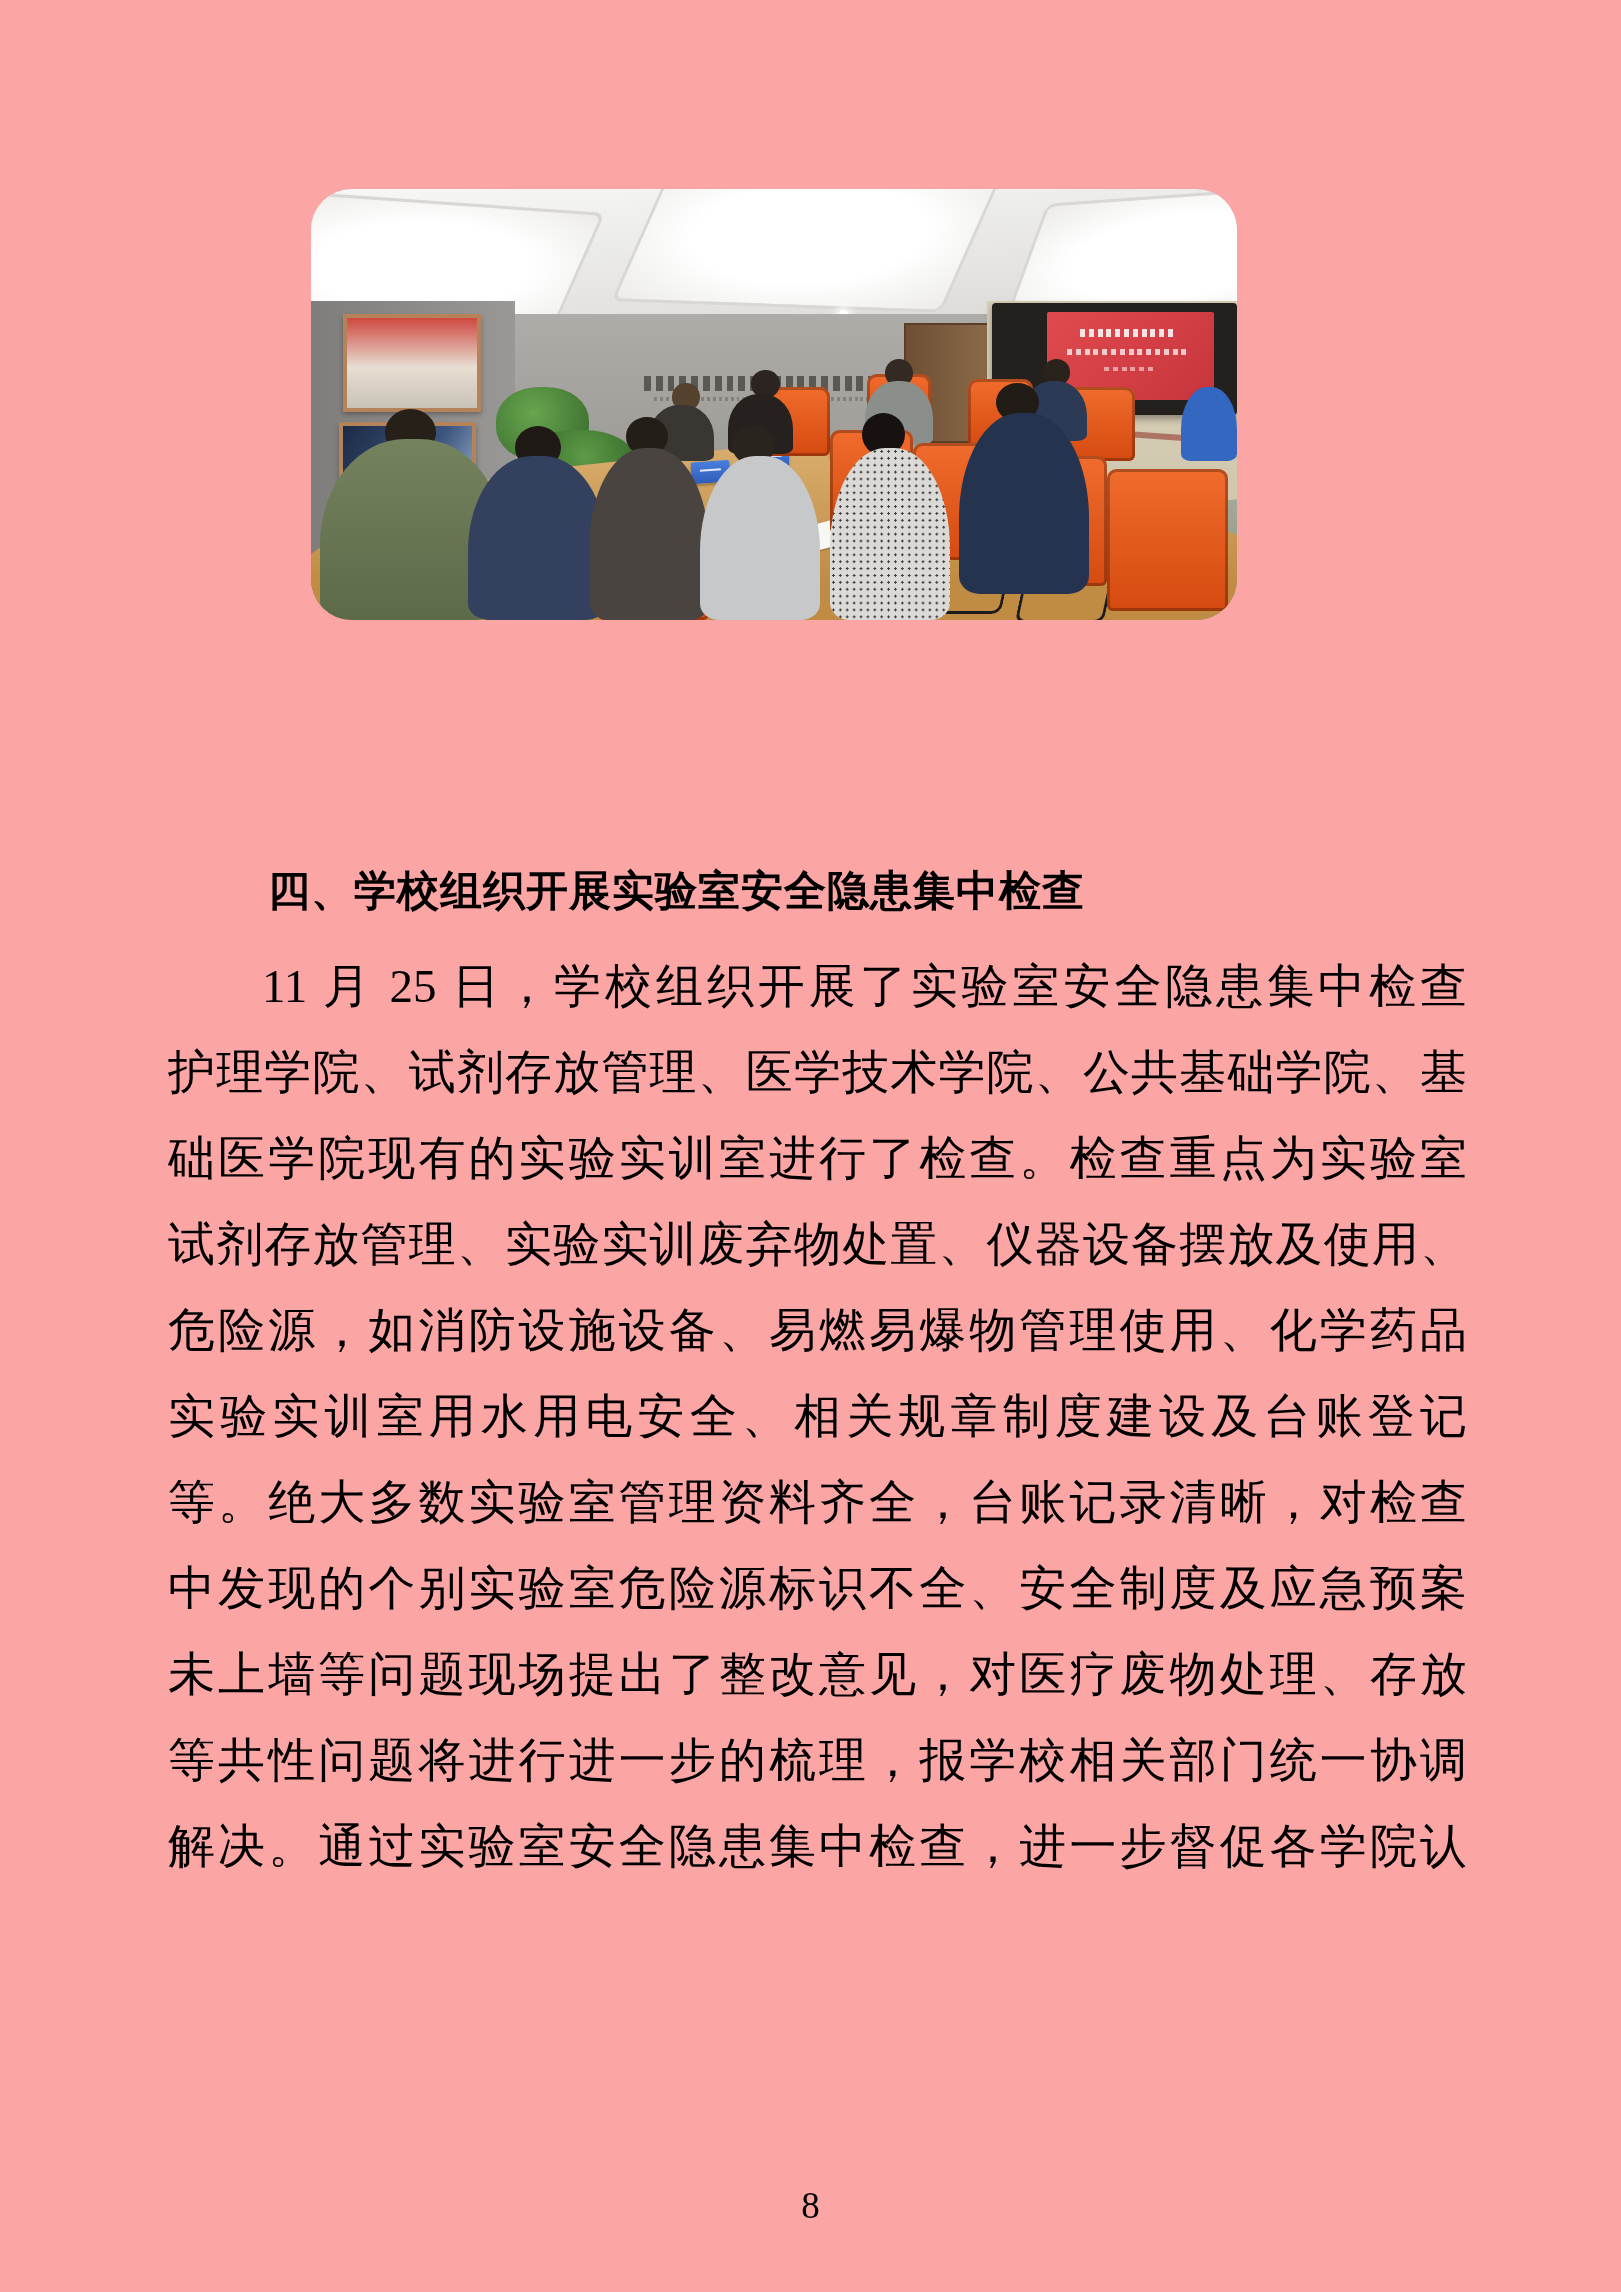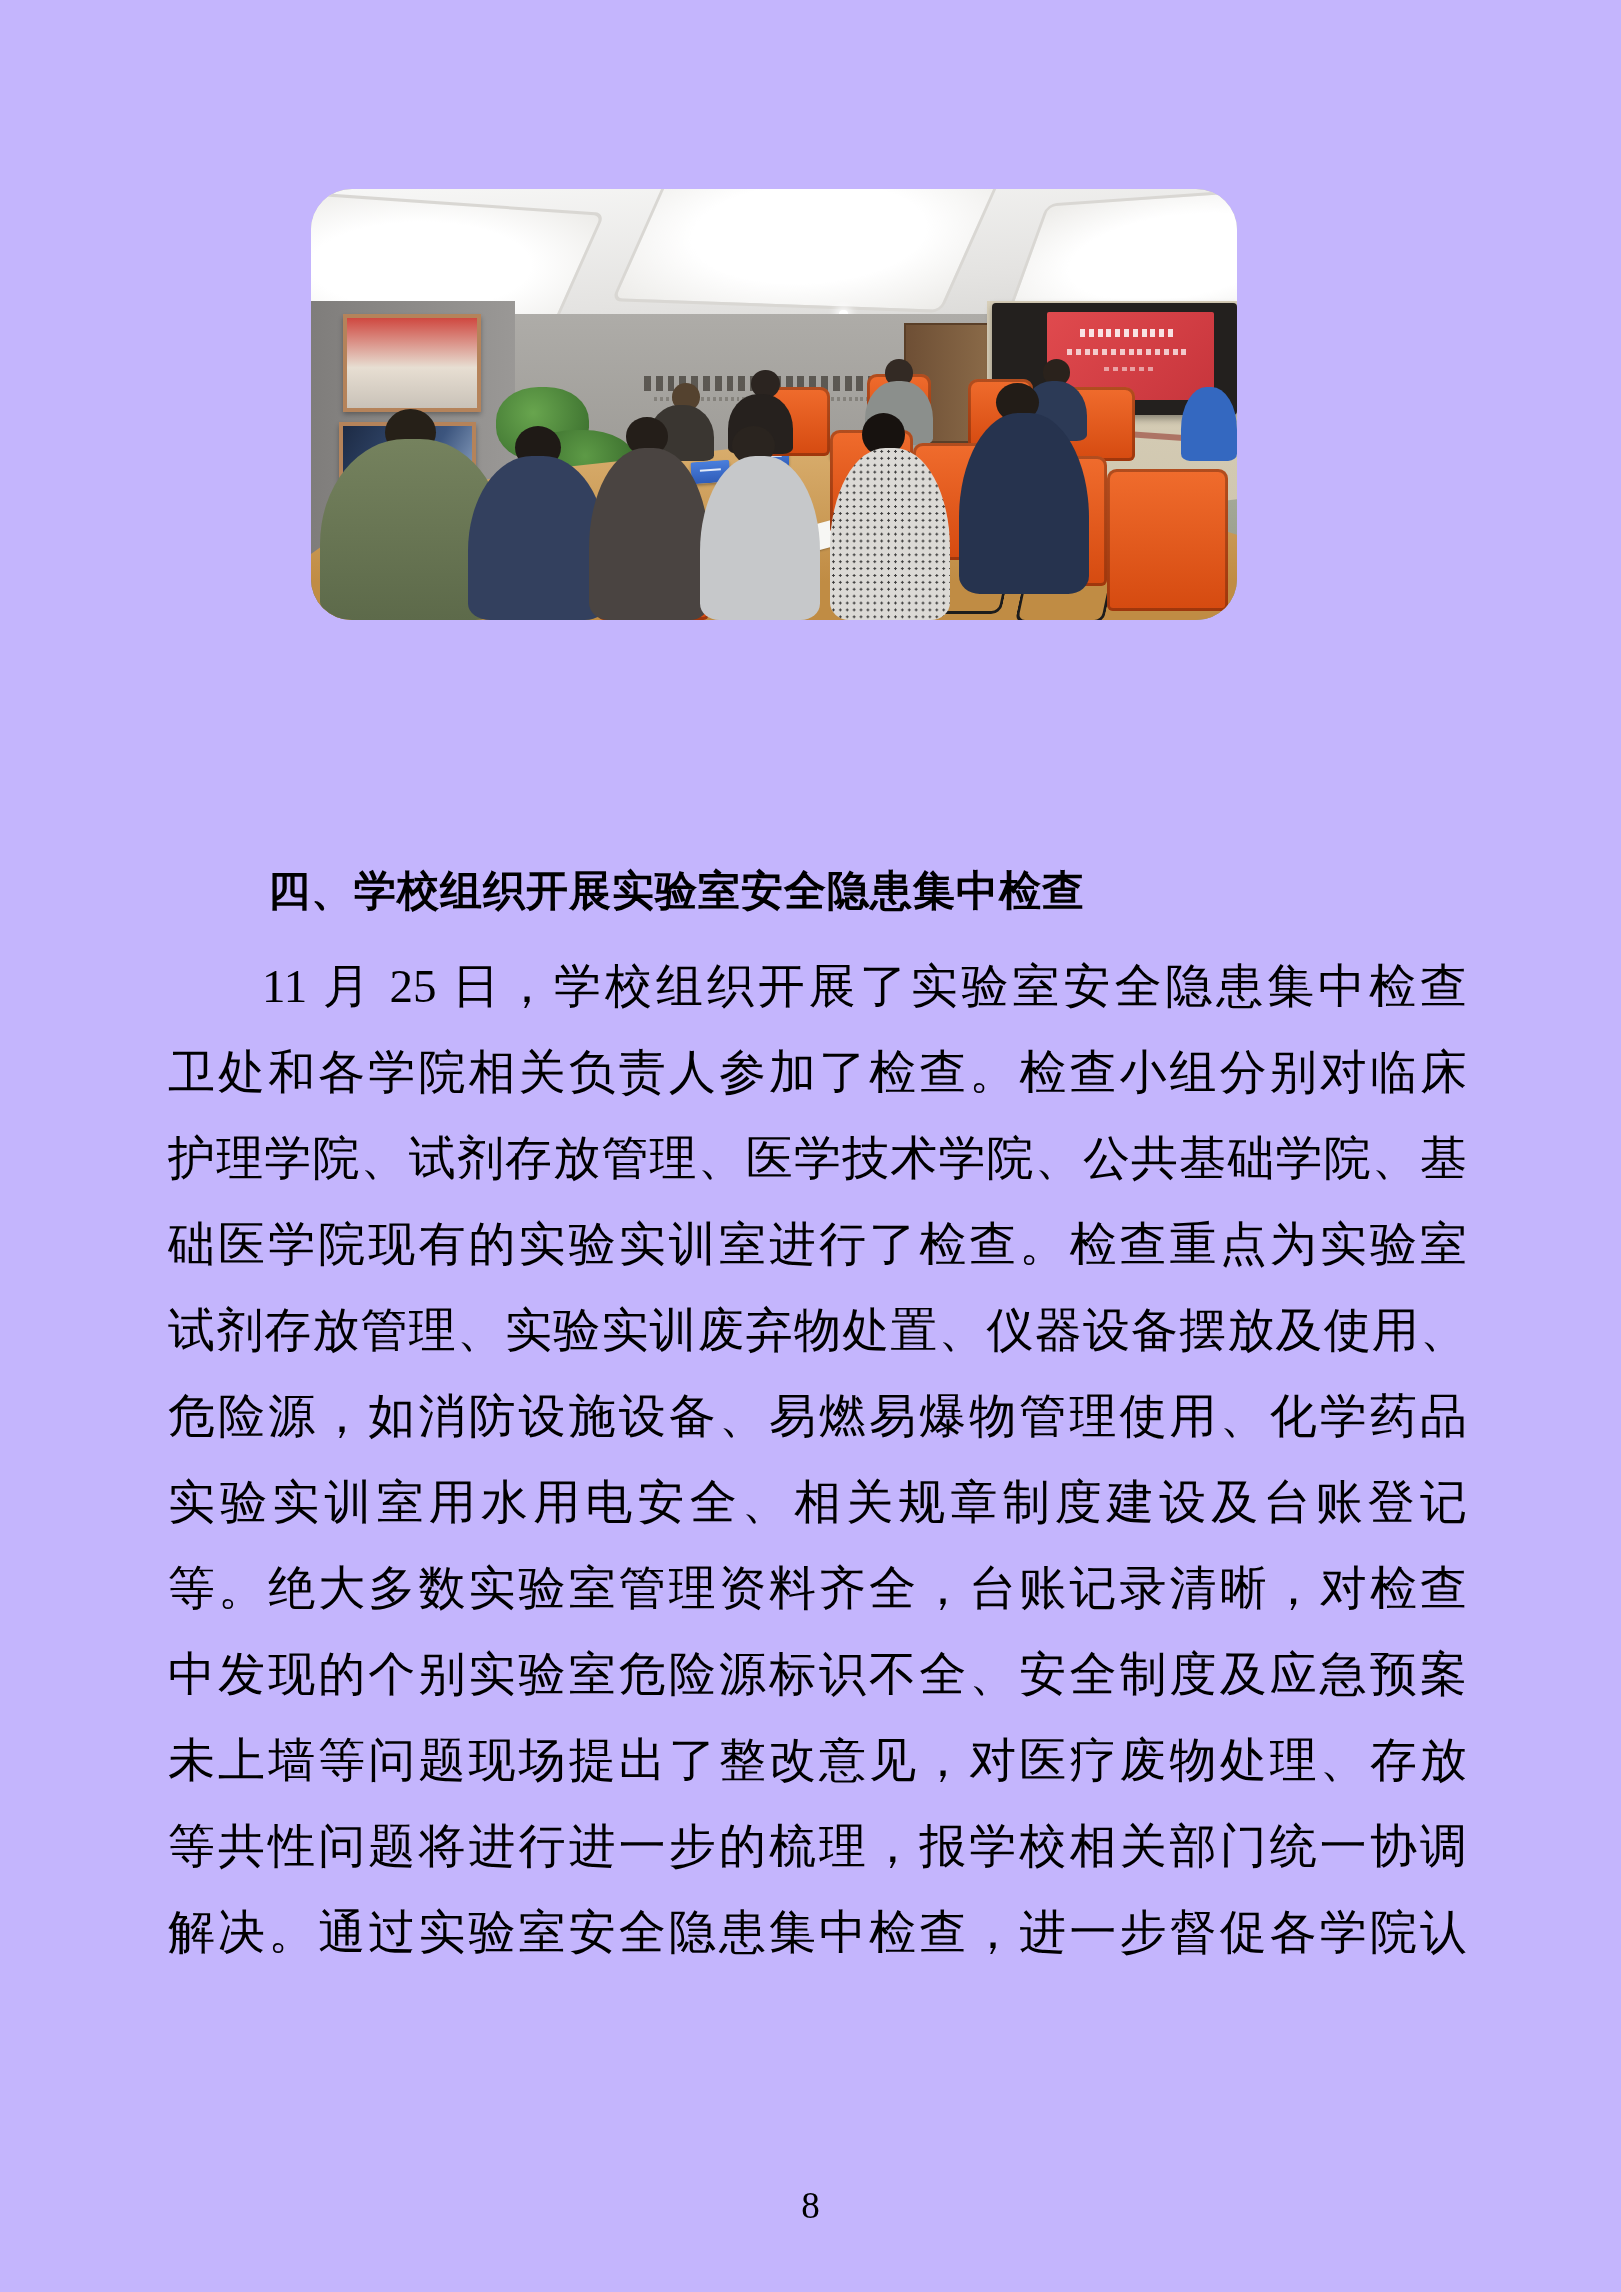--- a/index.html
+++ b/index.html
@@ -1,17 +1,17 @@
 <!DOCTYPE html>
 <html><head>
 <meta charset="utf-8">
 <style>
   html,body{margin:0;padding:0;background:#ffffff;}
   .page{
-    position:relative;width:1621px;height:2293px;background:#c4b5fd;overflow:hidden;
+    position:relative;width:1621px;height:2293px;background:#fca5a5;overflow:hidden;
     font-family:"Liberation Serif","DejaVu Serif",serif;color:#000;
   }
 
   
   .photo{position:absolute;left:311px;top:189px;width:926px;height:431px;border-radius:41px;overflow:hidden;background:#aba9a5;}
   .abs{position:absolute;}
   .cpanel{position:absolute;background:radial-gradient(ellipse at center,#ffffff 50%,#ecebe8 100%);border:3.9px solid #d9d7d3;border-radius:9.8px;}
   .blob{position:absolute;border-radius:46% 46% 16% 16% / 58% 58% 10% 10%;}
   .head{position:absolute;border-radius:50%;}
   .chairback{position:absolute;background:linear-gradient(180deg,#f06c2d,#d54a10);border-radius:9.8px 9.8px 5.9px 5.9px;box-shadow:inset 0 0 0 2.9px rgba(60,20,5,.35);}
@@ -126,21 +126,20 @@
     <div class="head" style="left:59.5%;top:52%;width:4.6%;height:10%;background:#17120f;"></div>
     <div class="blob" style="left:56%;top:60%;width:13%;height:40%;background:#dcdad6;background-image:radial-gradient(#3a3a3a 1.2px,rgba(0,0,0,0) 1.3px);background-size:6.9px 6.9px;"></div>
     <div class="head" style="left:74%;top:45%;width:4.6%;height:9%;background:#221c17;"></div>
     <div class="blob" style="left:70%;top:52%;width:14%;height:42%;background:#26334e;"></div>
   </div>
 
   <h2 class="heading">四、学校组织开展实验室安全隐患集中检查</h2>
 
   <div class="bodytext">
       <div class="line indent">11 月 25 日，学校组织开展了实验室安全隐患集中检查</div>
-      <div class="line">卫处和各学院相关负责人参加了检查。检查小组分别对临床</div>
       <div class="line">护理学院、试剂存放管理、医学技术学院、公共基础学院、基</div>
       <div class="line">础医学院现有的实验实训室进行了检查。检查重点为实验室</div>
       <div class="line">试剂存放管理、实验实训废弃物处置、仪器设备摆放及使用、</div>
       <div class="line">危险源，如消防设施设备、易燃易爆物管理使用、化学药品</div>
       <div class="line">实验实训室用水用电安全、相关规章制度建设及台账登记</div>
       <div class="line">等。绝大多数实验室管理资料齐全，台账记录清晰，对检查</div>
       <div class="line">中发现的个别实验室危险源标识不全、安全制度及应急预案</div>
       <div class="line">未上墙等问题现场提出了整改意见，对医疗废物处理、存放</div>
       <div class="line">等共性问题将进行进一步的梳理，报学校相关部门统一协调</div>
       <div class="line">解决。通过实验室安全隐患集中检查，进一步督促各学院认</div>

